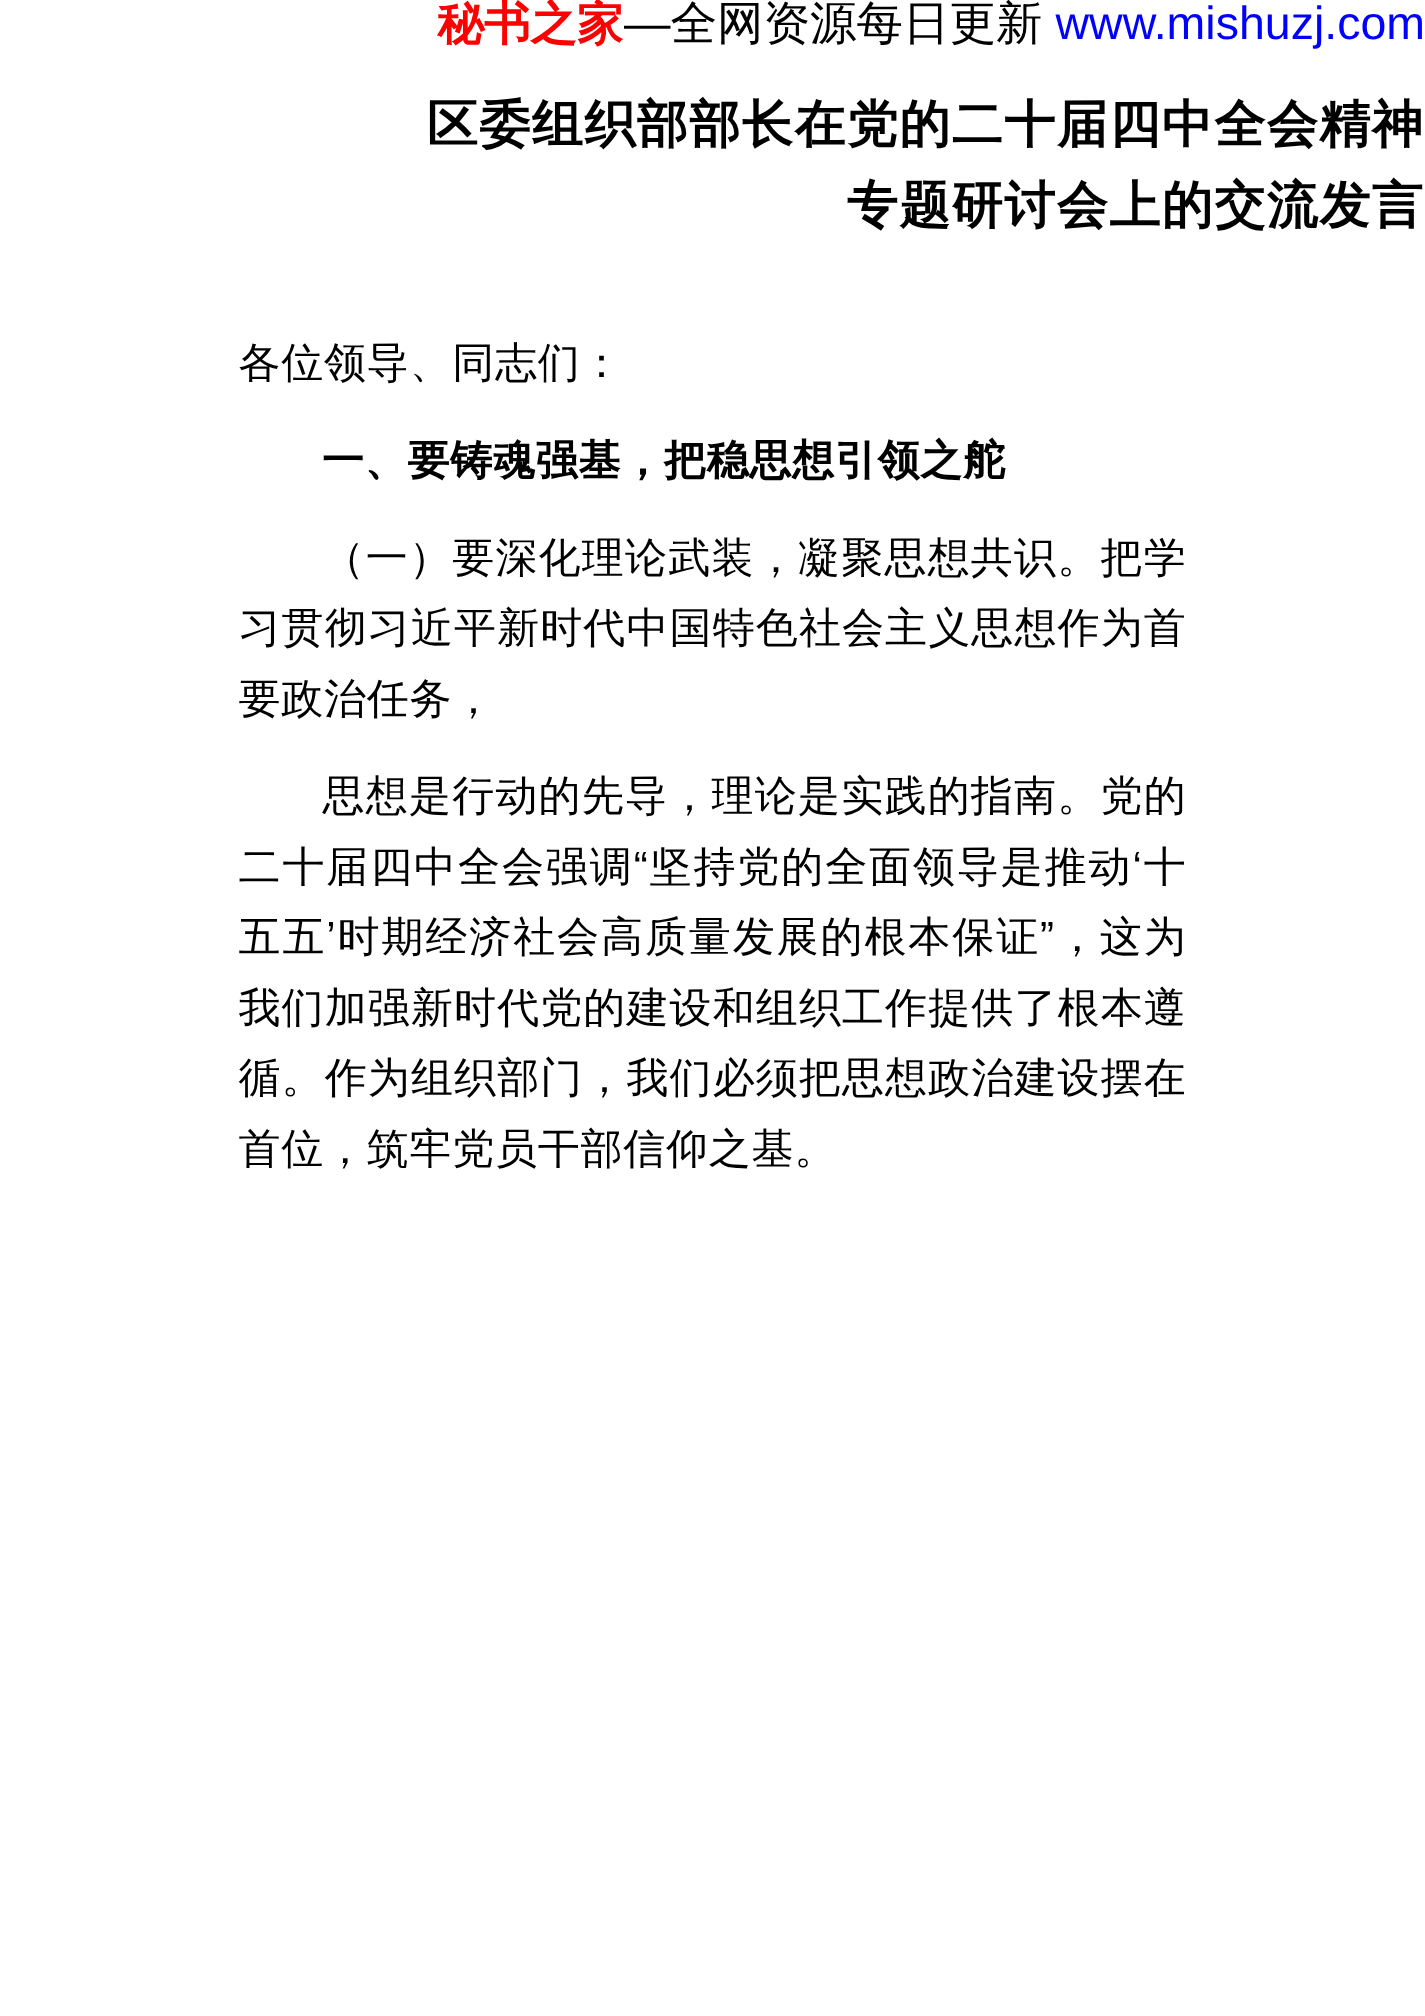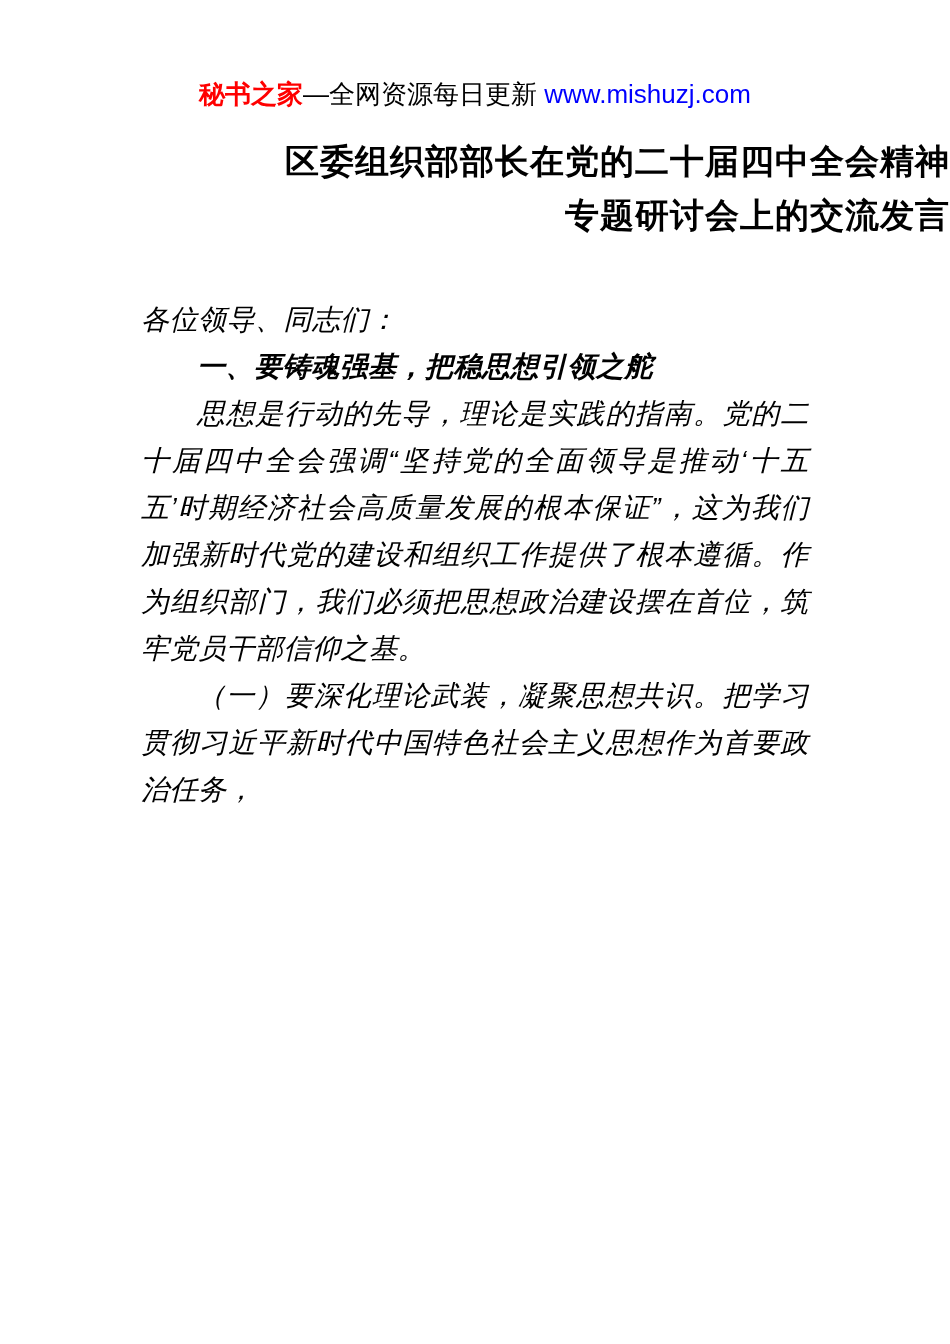--- a/index.html
+++ b/index.html
@@ -10,23 +10,22 @@
   .page {
     position: relative;
     width: 950px;
     height: 1344px;
     background: #ffffff;
     overflow: hidden;
     font-family: "Liberation Sans", "DejaVu Sans", sans-serif;
     color: #000000;
   }
   .doc-header {
-    padding-top: 78px;
-    text-align: center;
-    font-size: 26px;
+    text-align: right;
+    font-size: 31px;
     line-height: 32px;
     white-space: nowrap;
   }
   .doc-header .brand {
     color: #ff0000;
     font-weight: 700;
   }
   .doc-header .sep,
   .doc-header .tagline {
     color: #000000;
@@ -47,24 +46,23 @@
   }
   .doc-body {
     width: 668px;
     margin: 54px auto 0 auto;
     font-size: 28px;
     line-height: 47px;
     text-align: justify;
     letter-spacing: 0.5px;
   }
   .doc-body p {
-    margin: 0;
+    margin: 18px;
     padding: 0;
     text-indent: 2em;
-    font-style: italic;
   }
   .doc-body p.flush {
     text-indent: 0;
   }
   .doc-body p.section-heading {
     font-weight: 700;
   }
 </style>
 </head>
 <body>
@@ -76,17 +74,17 @@
   </div>
 
   <div class="doc-title">
     <div>区委组织部部长在党的二十届四中全会精神</div>
     <div>专题研讨会上的交流发言</div>
   </div>
 
   <div class="doc-body">
     <p class="flush">各位领导、同志们：</p>
     <p class="section-heading">一、要铸魂强基，把稳思想引领之舵</p>
+    <p>（一）要深化理论武装，凝聚思想共识。把学习贯彻习近平新时代中国特色社会主义思想作为首要政治任务，</p>
     <p>思想是行动的先导，理论是实践的指南。党的二十届四中全会强调“坚持党的全面领导是推动‘十五五’时期经济社会高质量发展的根本保证”，这为我们加强新时代党的建设和组织工作提供了根本遵循。作为组织部门，我们必须把思想政治建设摆在首位，筑牢党员干部信仰之基。</p>
-    <p>（一）要深化理论武装，凝聚思想共识。把学习贯彻习近平新时代中国特色社会主义思想作为首要政治任务，</p>
   </div>
 
 </div>
 
 </body></html>

